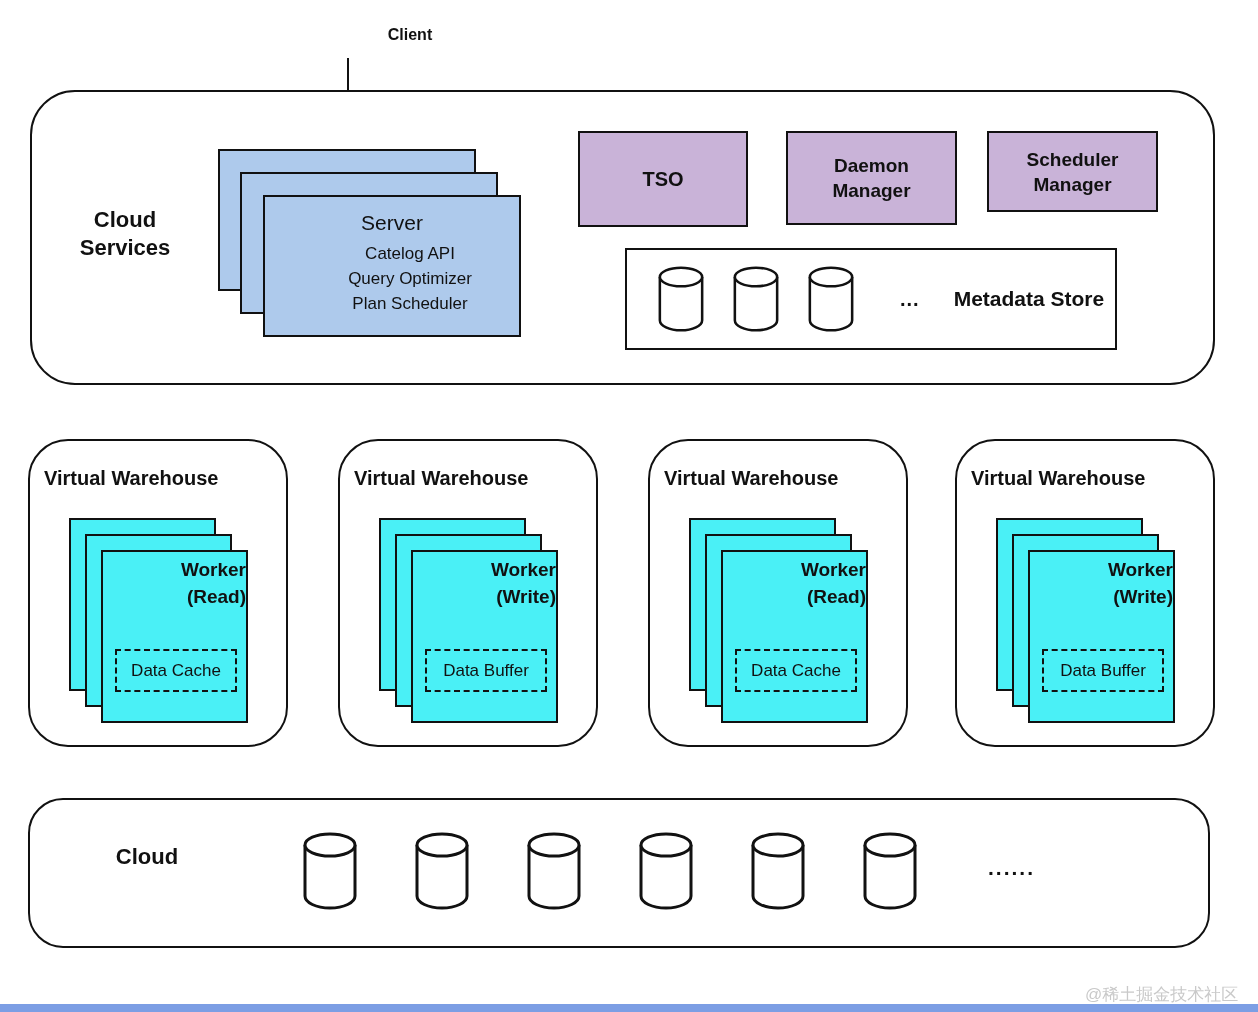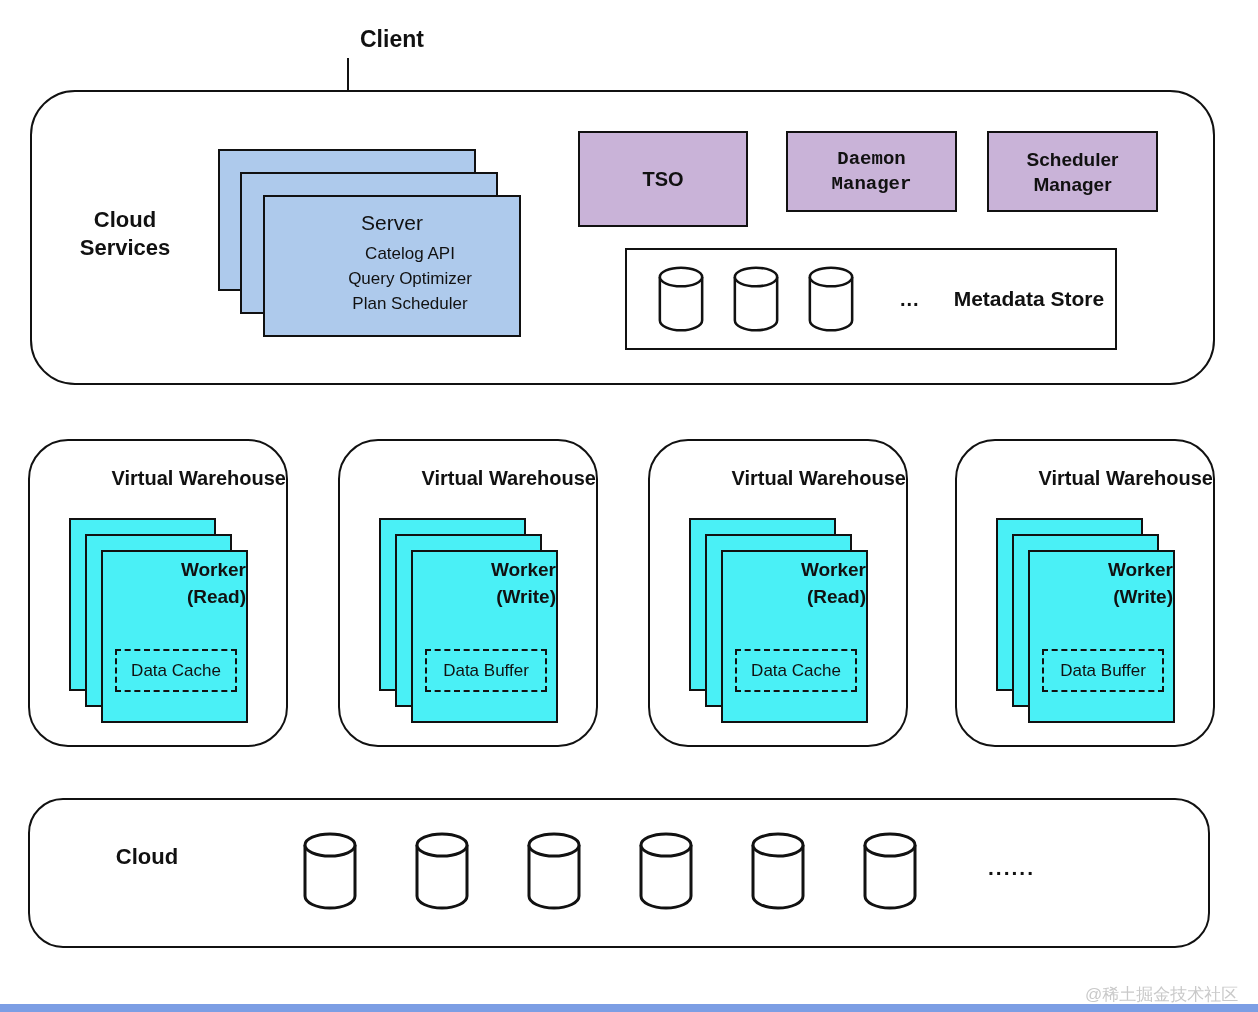--- a/index.html
+++ b/index.html
@@ -13,42 +13,42 @@
   * { margin:0; padding:0; box-sizing:border-box; }
   body { background:#fff; font-family:"Liberation Sans", sans-serif; color:#111; }
   .canvas { position:relative; width:1258px; height:1012px; background:#ffffff; overflow:hidden; }
   .abs { position:absolute; }
 
   .panel { border:2px solid var(--outline-black); background:#fff; }
   .round-lg { border-radius:45px; }
   .round-md { border-radius:40px; }
   .round-sm { border-radius:35px; }
 
-  .client-label { font-size:23px; font-weight:bold; }
+  .client-label { font-size:16px; font-weight:bold; text-align:center; }
   .arrow-line { width:2px; background:var(--outline-black); }
   .arrow-head { width:0; height:0; border-left:9px solid transparent; border-right:9px solid transparent; border-top:14px solid var(--outline-black); }
 
   .side-label { font-size:22px; font-weight:bold; text-align:center; line-height:28px; }
 
   .stack-box { width:258px; height:142px; background:var(--server-blue); border:2px solid var(--outline-black); }
   .server-front { text-align:center; padding-top:14px; }
   .server-title { font-size:21px; font-weight:normal; margin-bottom:6px; }
   .server-feature { font-size:17px; line-height:25px;margin-left:36px; }
 
   .purple-box { background:var(--service-purple); border:2px solid var(--outline-black);
     display:flex; flex-direction:column; align-items:center; justify-content:center;
     font-weight:bold; font-size:19px; line-height:25px; text-align:center; }
 
   .metadata-box { display:flex; align-items:center; padding-left:28px; }
   .metadata-ellipsis { font-size:20px; font-weight:bold; margin-left:20px; letter-spacing:1px; }
   .metadata-label { font-size:21px; font-weight:bold; margin-left:34px; }
   .meta-cyl { margin-right:23px; }
 
   .vw-panel { width:260px; height:308px; }
-  .vw-title { text-align:right; font-size:20px; font-weight:bold; margin-top:26px; }
+  .vw-title { text-align:left; font-size:20px; font-weight:bold; margin-top:26px;margin-left:14px; }
   .worker-box { width:147px; height:173px; background:var(--worker-cyan); border:2px solid var(--outline-black); }
   .worker-front { text-align:right; padding-top:4px; font-weight:bold; font-size:19px; line-height:27px; }
   .dashed-box { position:absolute; left:12px; top:97px; width:122px; height:43px;
     border:2px dashed var(--outline-black); display:flex; align-items:center; justify-content:center;
     font-size:17px; font-weight:normal; }
 
   .storage-label { font-size:22px; font-weight:bold; text-align:center; line-height:28px; }
   .storage-cyls { display:flex; gap:52px; }
   .storage-ellipsis { font-size:21px; font-weight:bold; letter-spacing:2px; }
 
@@ -76,21 +76,21 @@
   <div class="abs stack-box server-front" style="left:263px; top:195px; z-index:3;">
     <div class="server-title">Server</div>
     <div class="server-feature">Catelog API</div>
     <div class="server-feature">Query Optimizer</div>
     <div class="server-feature">Plan Scheduler</div>
   </div>
 
   <div class="abs purple-box" style="left:578px; top:131px; width:170px; height:96px; font-size:20px;">
     <div>TSO</div>
   </div>
-  <div class="abs purple-box" style="left:786px; top:131px; width:171px; height:81px;font-family:Liberation Mono, monospace;">
+  <div class="abs purple-box" style="left:786px; top:131px; width:171px; height:94px;">
     <div>Daemon</div>
     <div>Manager</div>
   </div>
   <div class="abs purple-box" style="left:987px; top:131px; width:171px; height:81px;">
     <div>Scheduler</div>
     <div>Manager</div>
   </div>
 
   <div class="abs panel metadata-box" style="left:625px; top:248px; width:492px; height:102px;">
     <svg class="meta-cyl" width="52" height="66" viewBox="0 0 60 78">

